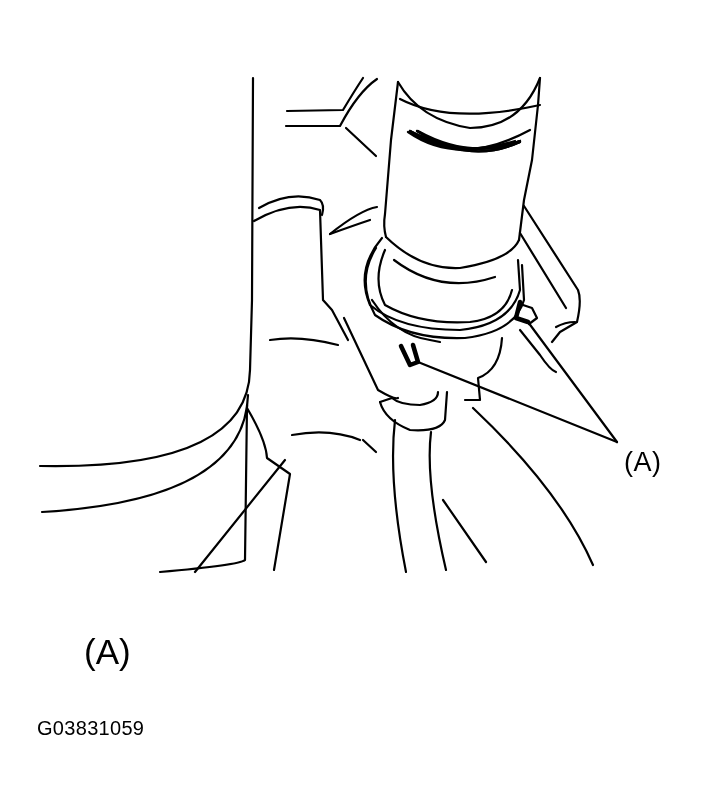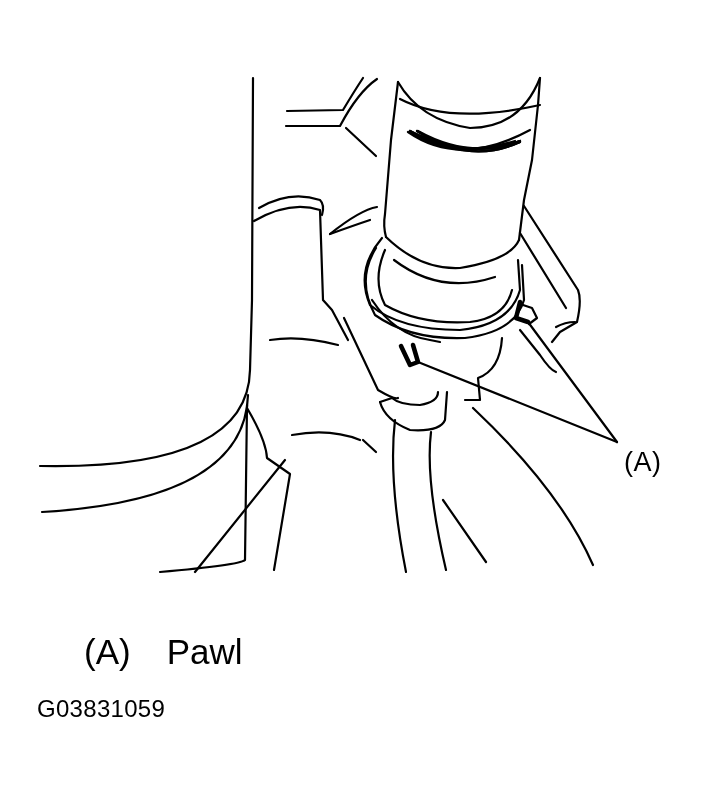--- a/index.html
+++ b/index.html
@@ -52,22 +52,22 @@
       left: 84px;
       top: 631px;
       font-size: 35px;
       line-height: 42px;
       display: flex;
       gap: 36px;
     }
     .figure-id {
       position: absolute;
       left: 37px;
-      top: 695px;
-      font-size: 24px;
+      top: 714px;
+      font-size: 20px;
       line-height: 28px;
       letter-spacing: 0.3px;
     }
   </style>
 </head>
 <body>
 
 <div class="figure">
   <svg viewBox="0 0 704 600" xmlns="http://www.w3.org/2000/svg">
 
@@ -149,16 +149,15 @@
       <path d="M418 362 L617 442"></path>
       <path d="M528 322 L617 442"></path>
     </g>
   </svg>
 </div>
 
 <div class="callout-label">(A)</div>
 
 <div class="legend">
   <span>(A)</span>
-  <span>Pawl</span>
 </div>
 
 <div class="figure-id">G03831059</div>
 
 </body></html>

